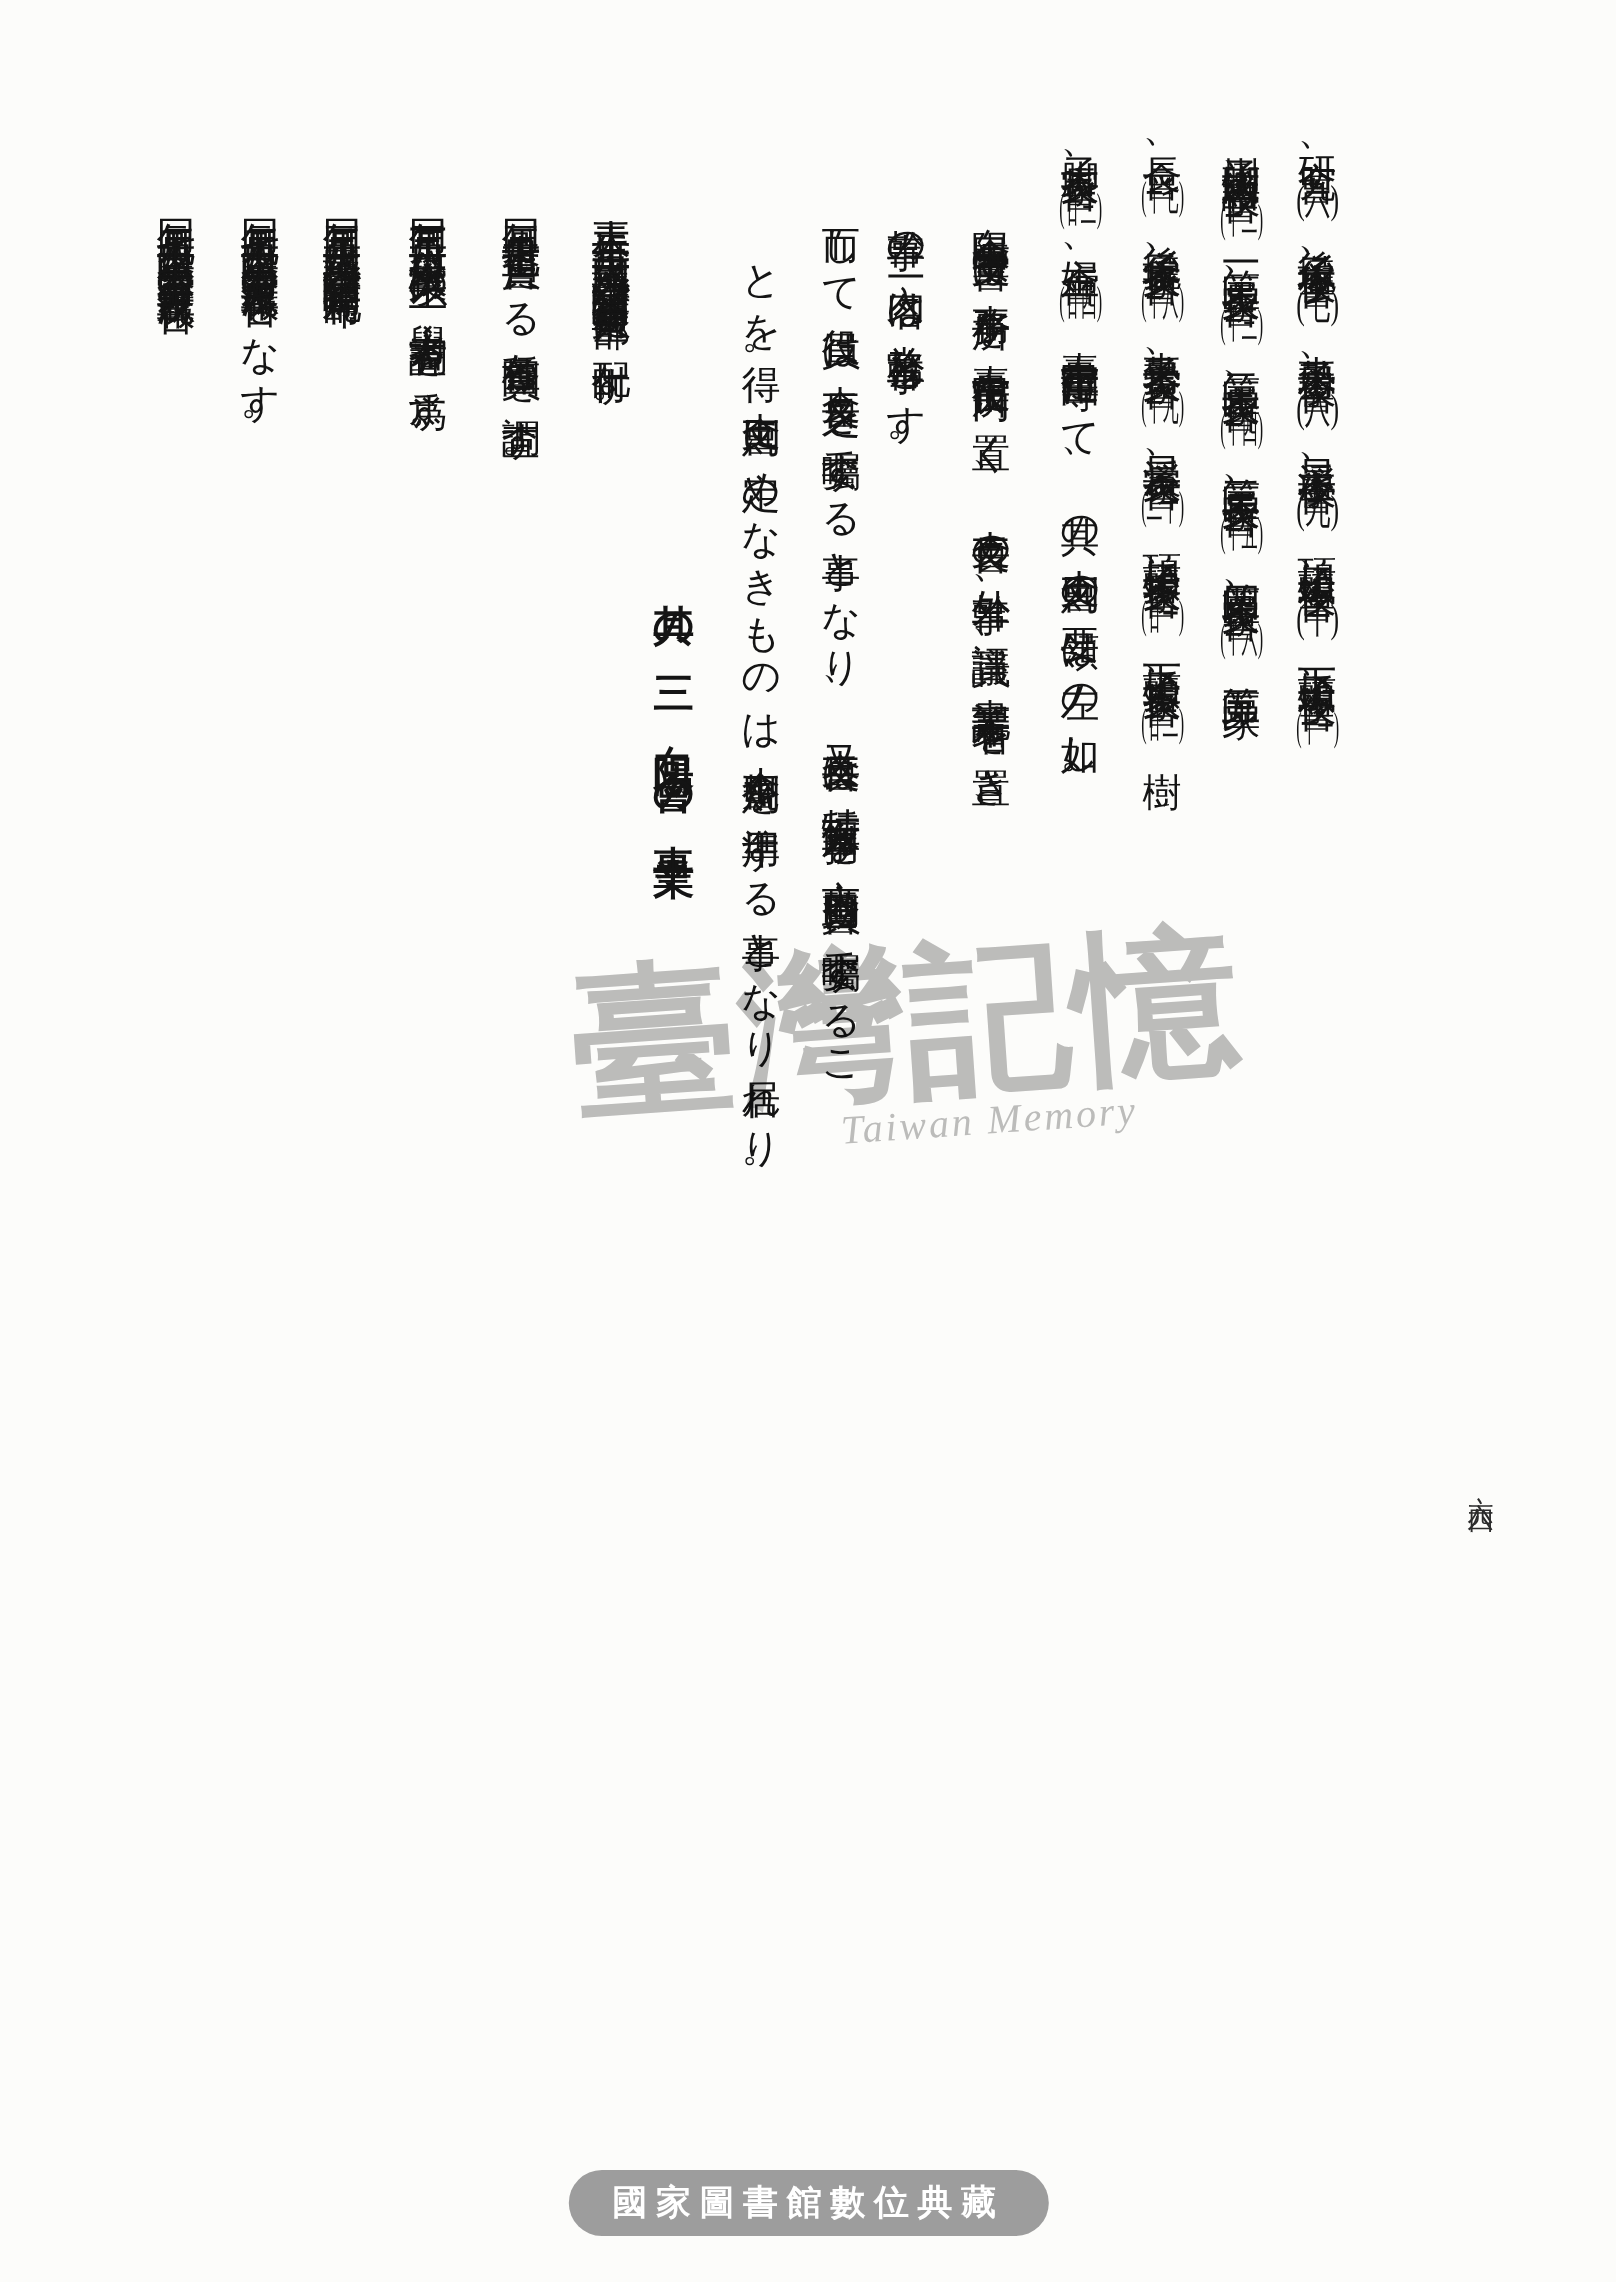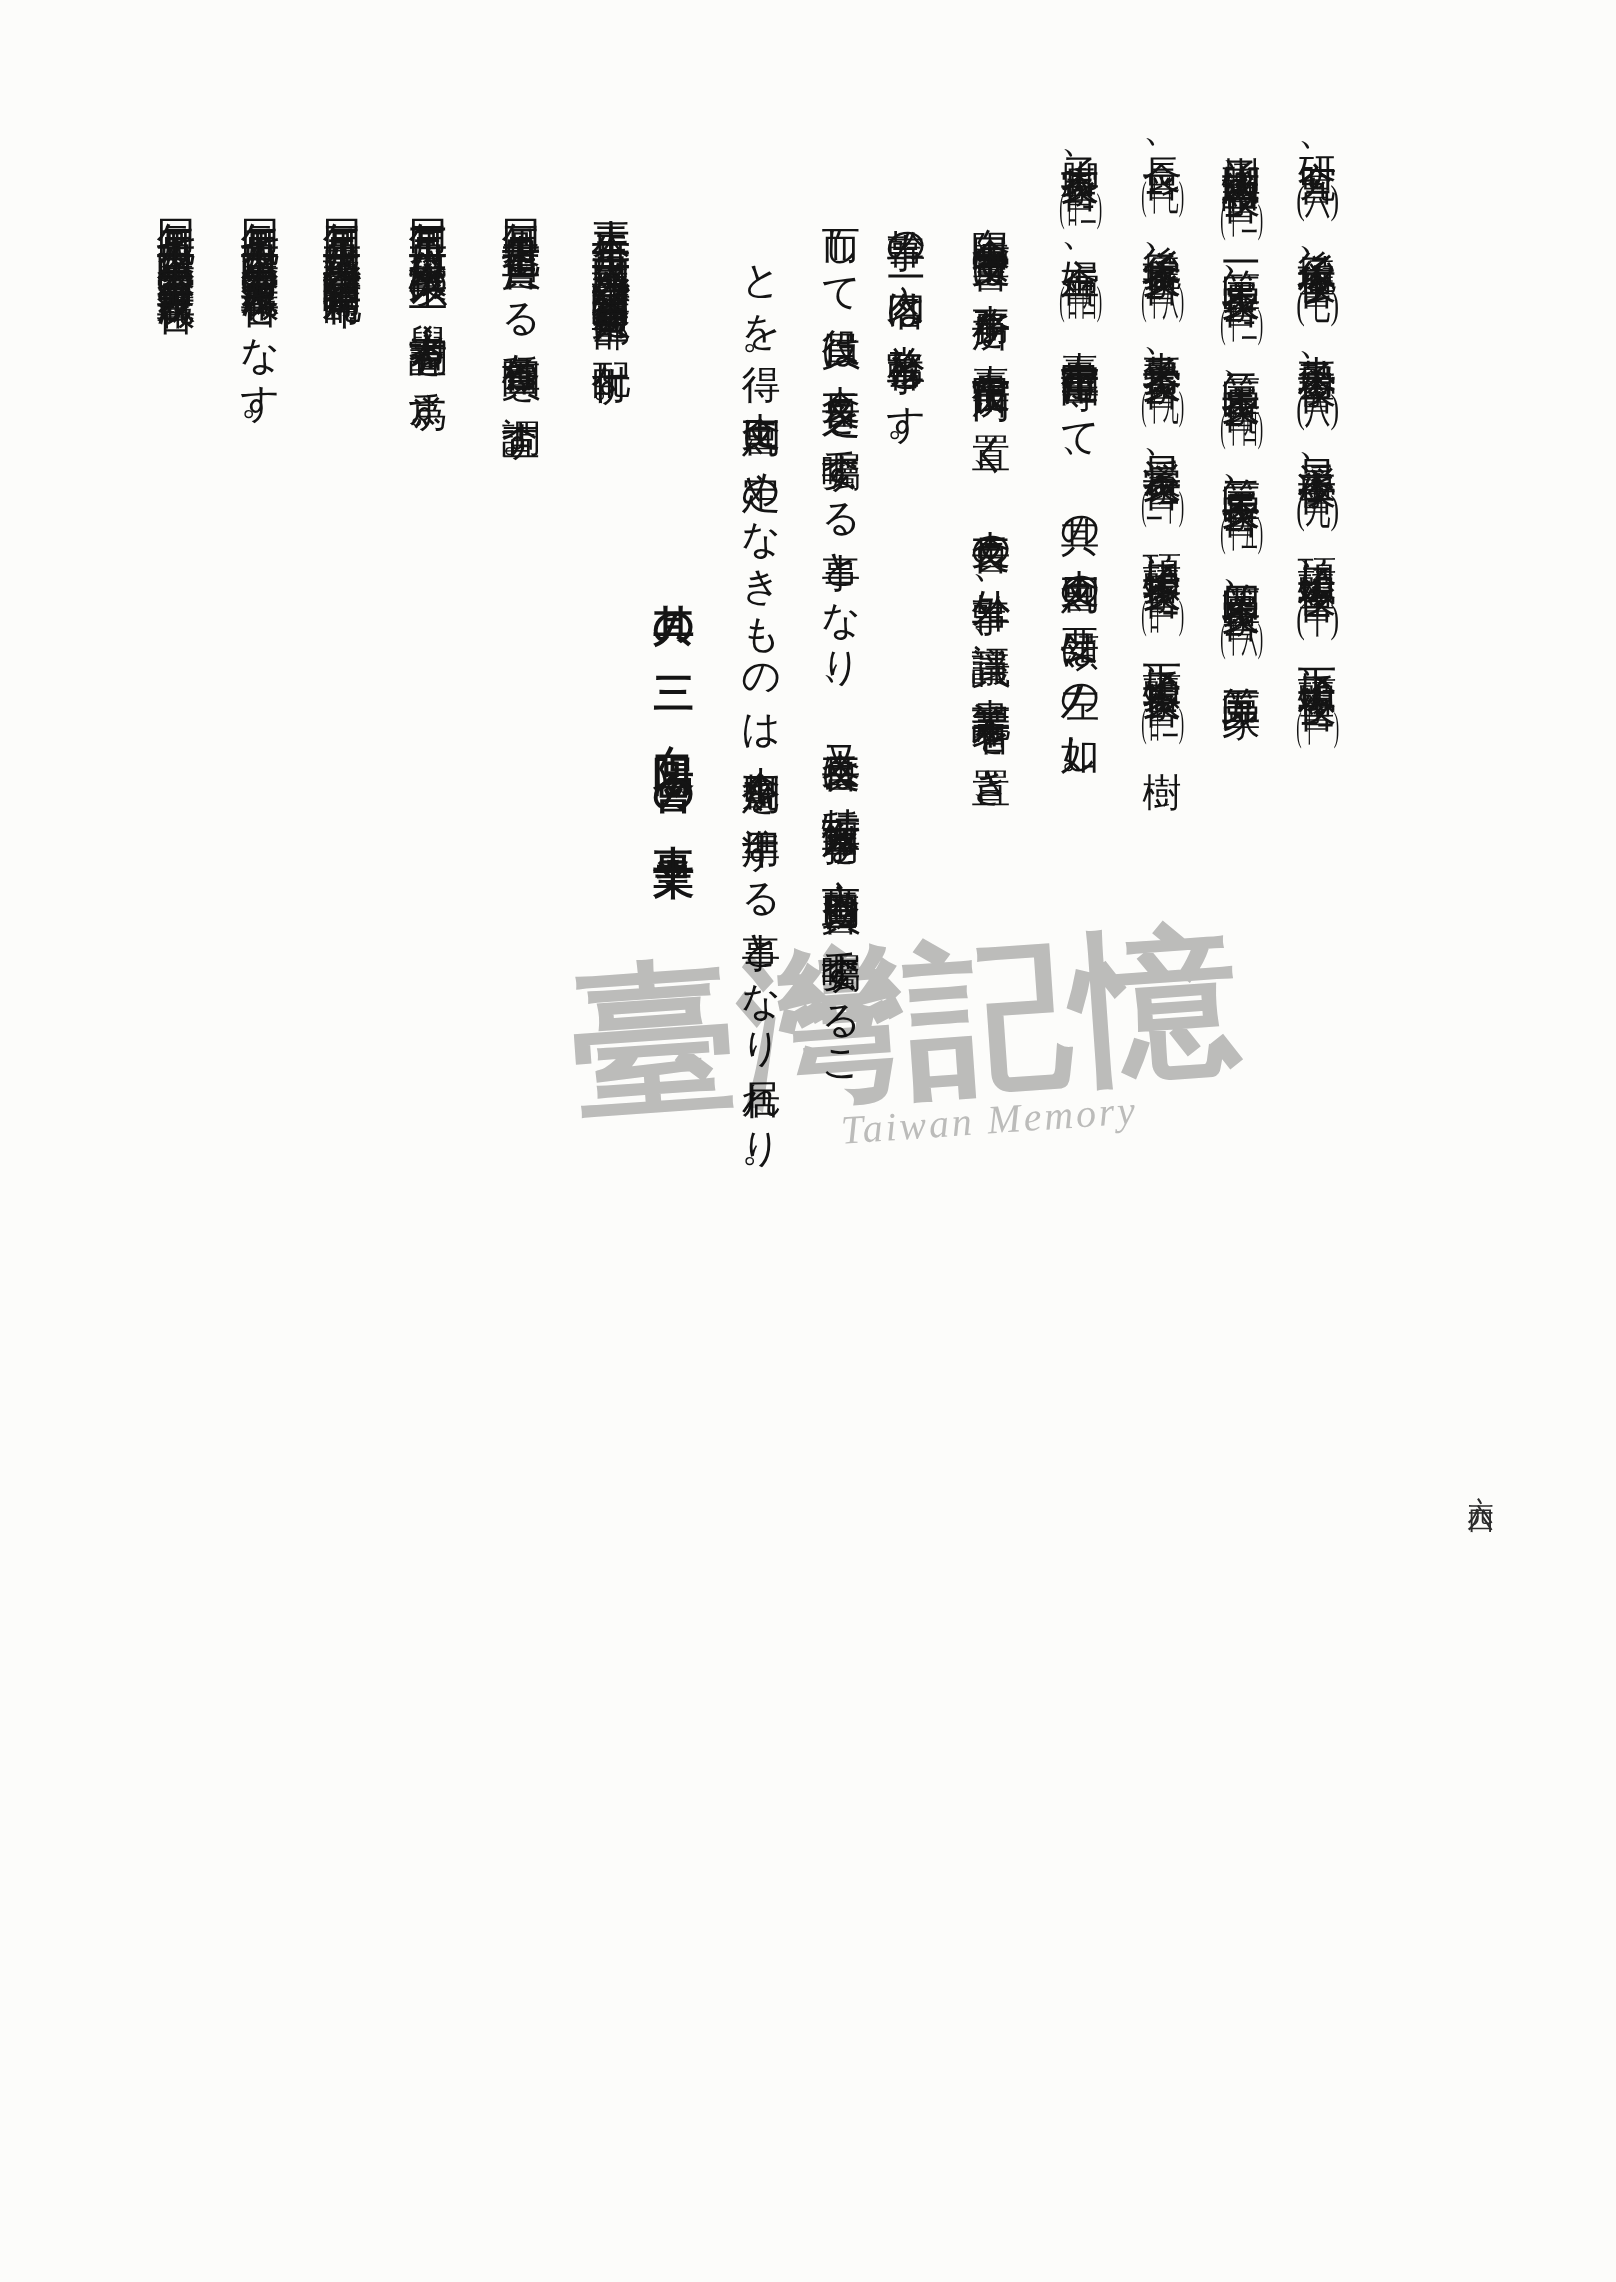--- a/index.html
+++ b/index.html
@@ -109,15 +109,16 @@
   <div class="vcol" style="left:239px; top:188px;">同年七月二十八日向陽會臺中支會狀況報告をなす。</div>
   <div class="vcol" style="left:155px; top:188px;">同年七月二十八日向陽會臺中支會分會狀況報告。</div>
 
   <div class="page-number">六六四</div>
 
   <div class="watermark">
     <div class="watermark-cjk">臺灣記憶</div>
     <div class="watermark-latin">Taiwan Memory</div>
   </div>
 
+  <div class="footer-pill">國家圖書館數位典藏</div>
 
 </div>
 
 
 </body></html>

